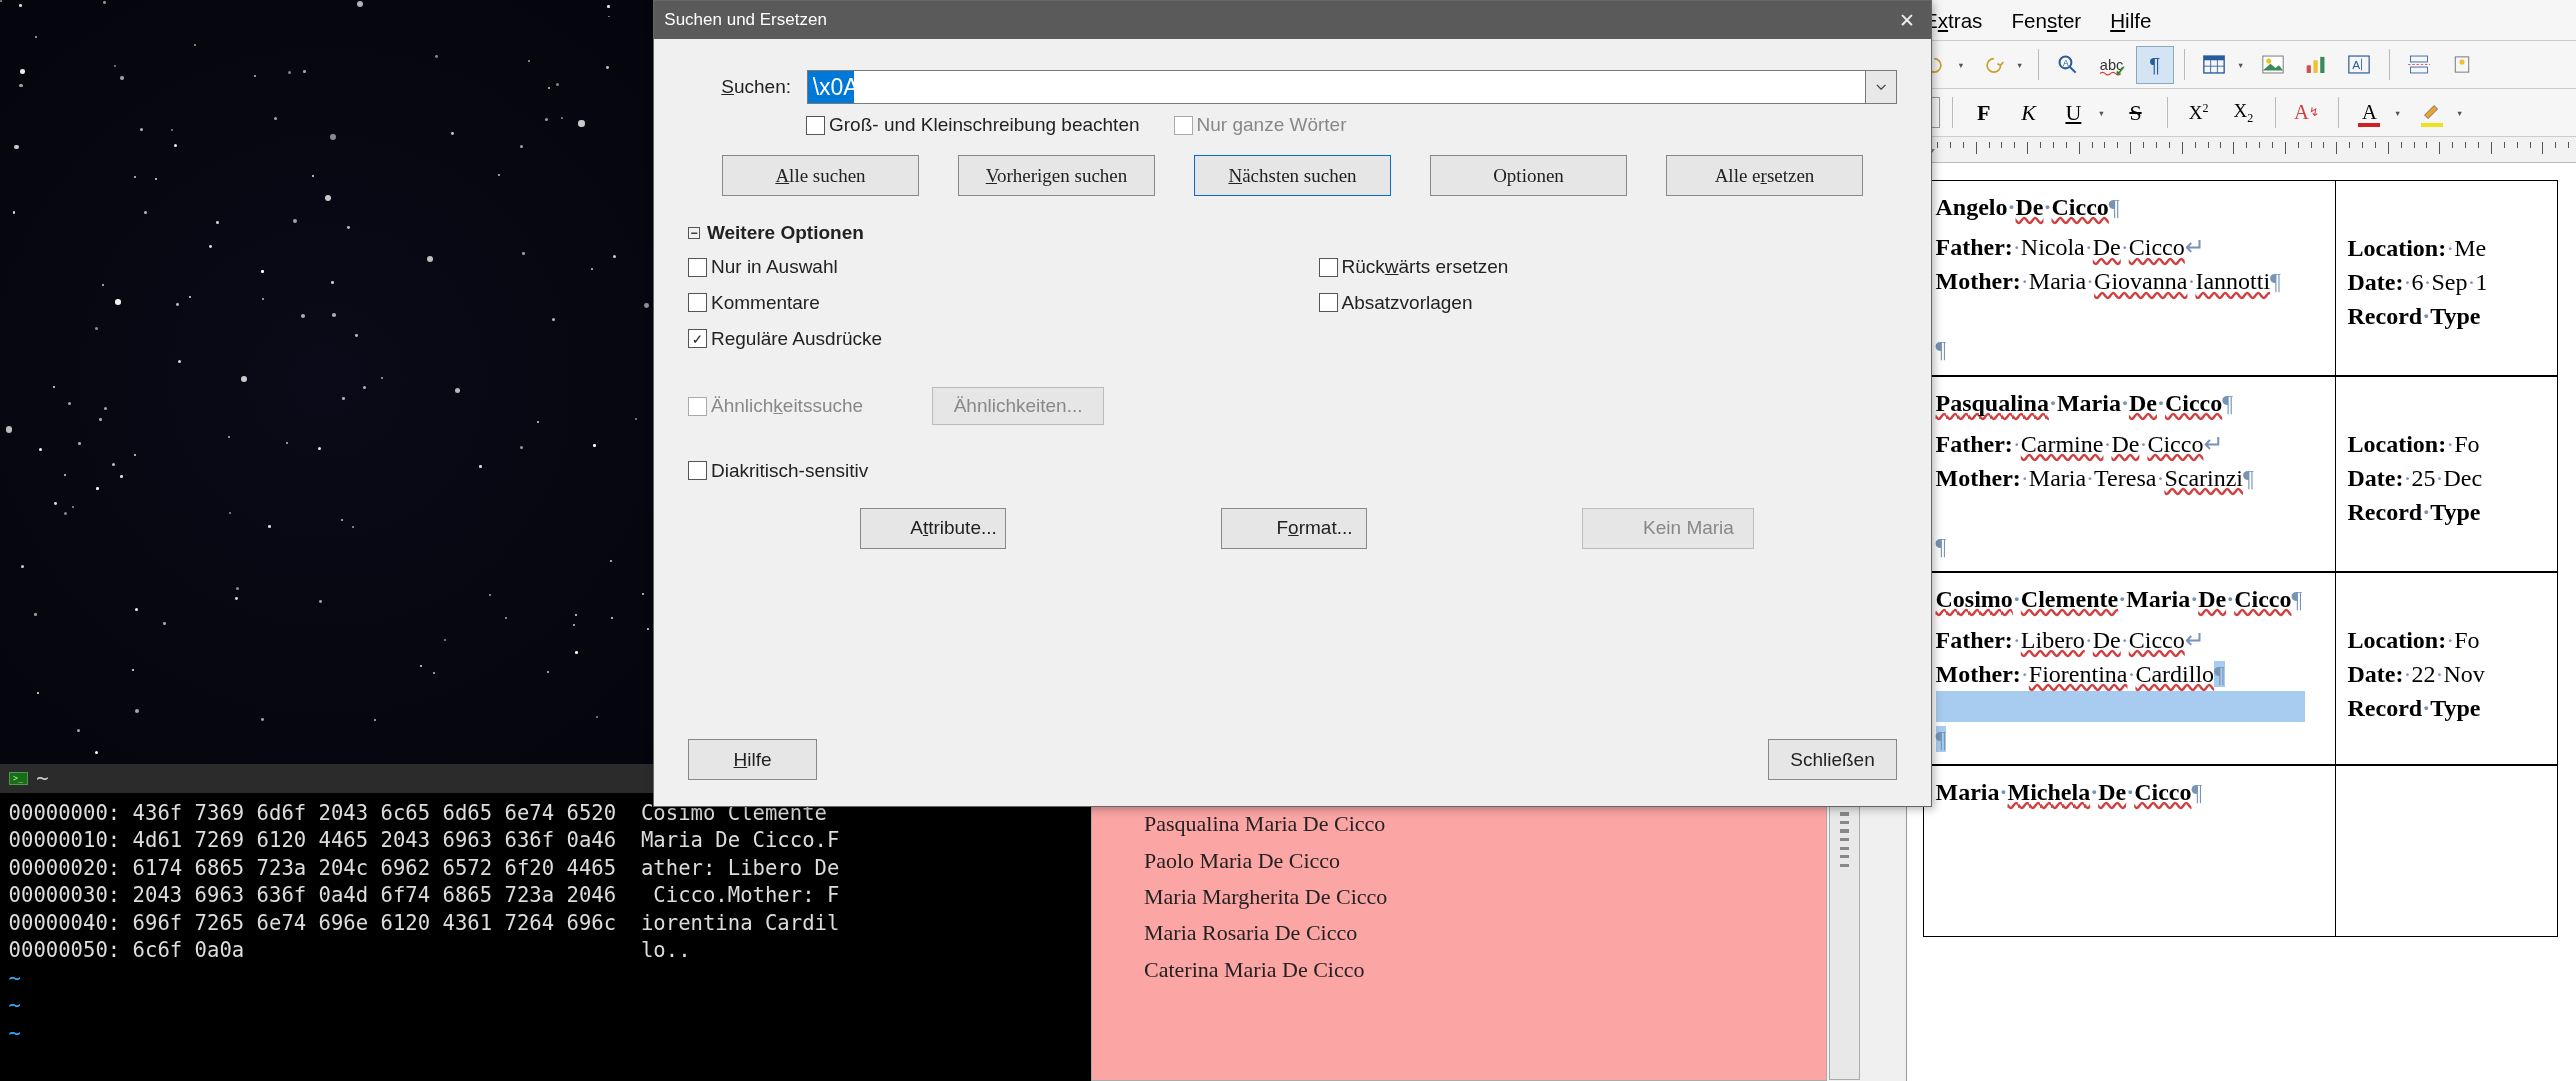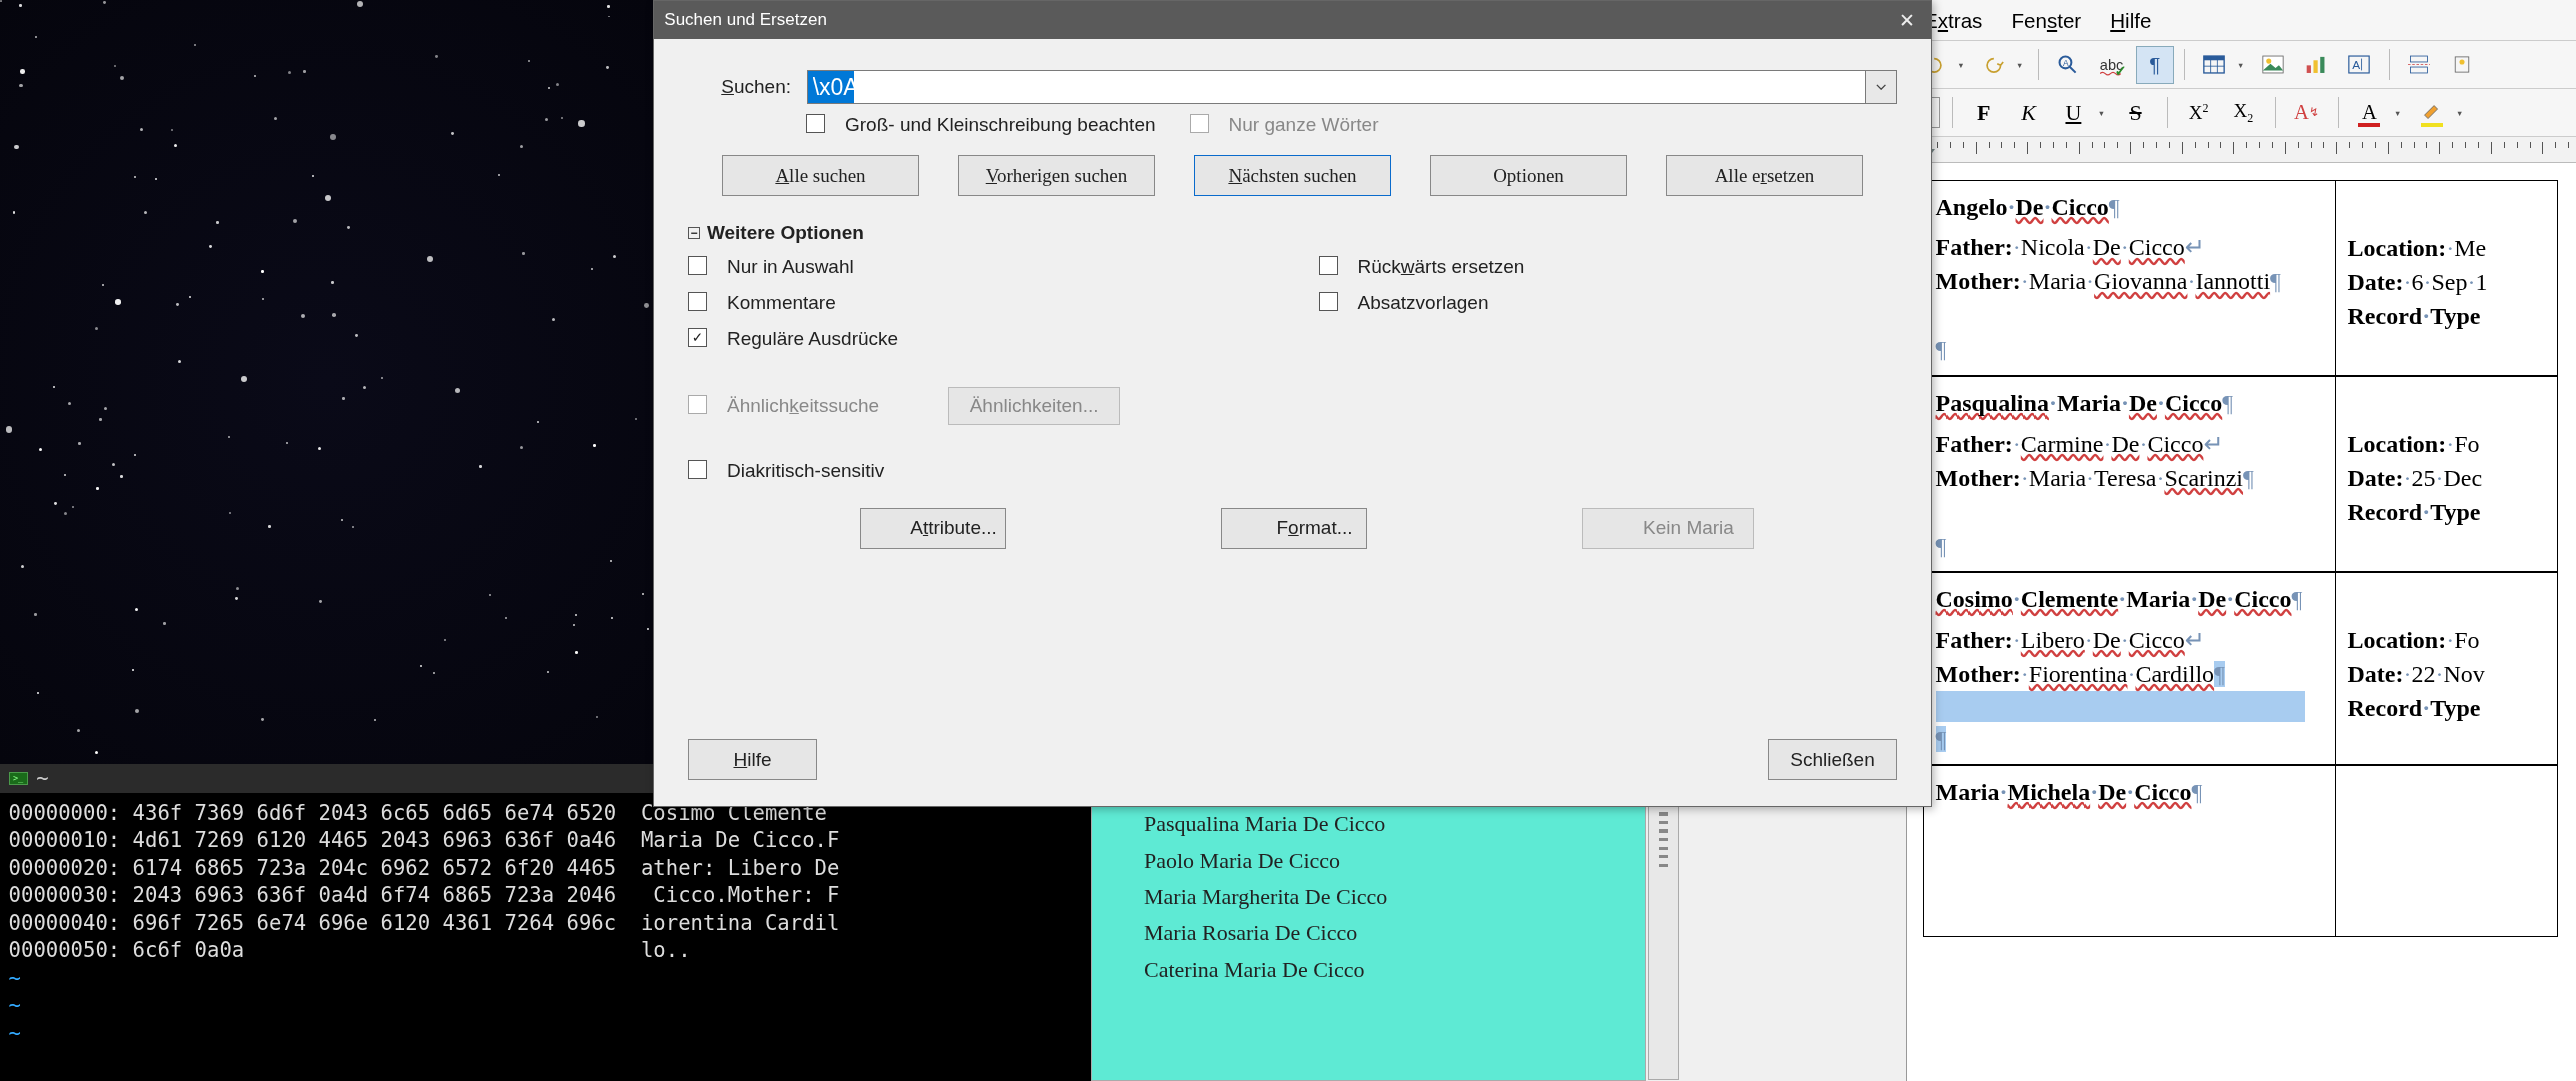--- a/index.html
+++ b/index.html
@@ -26,39 +26,39 @@
   .dlg-body { padding: 31px 34px 17px 34px; font-size: 19px; color: #222; }
   .row { display: flex; align-items: center; margin-bottom: 10.3px; }
   .row .lbl { width: 103px; text-align: right; margin-right: 15.5px; font-size: 19px; }
   .row .lbl u { text-decoration: underline; }
   .combo { flex: 1; display: flex; }
   .combo input { flex: 1; height: 34px; border: 0.9px solid #7a7a7a; padding: 0 6.9px; font-size: 23px; background: #fff; }
   .combo input.sel { background: #fff; }
   .combo input.sel::selection { background: #0078d7; color: #fff; }
   .combo .dd { width: 31px; height: 34px; border: 0.9px solid #7a7a7a; border-left: none; background: #e8e8e8; display: flex; align-items: center; justify-content: center; }
   .chkrow { margin-left: 118px; display: flex; gap: 34px; margin-bottom: 19px; }
-  .chk { display: flex; gap: 20px; }
+  .chk { display: flex; align-items: center; gap: 4px; }
   .chk .box { width: 19px; height: 19px; border: 0.9px solid #555; background: #fff; display: flex; align-items: center; justify-content: center; font-size: 13.7px; color: #222; }
   .chk.disabled { color: #888; }
   .chk.disabled .box { border-color: #aaa; }
   .btnrow { margin-left: 34px; display: flex; gap: 39px; margin-top: 17px; margin-bottom: 26px; font-family: Liberation Serif, serif; }
   .btn { min-width: 197px; height: 41px; background: #e6e6e6; border: 0.9px solid #888; font-size: 19px; display: flex; align-items: center; justify-content: center; cursor: pointer; }
   .btn.primary { border: 1.7px solid #0a6bcc; }
   .btn.disabled { color: #888; border-color: #bbb; }
   .opt-header { display: flex; align-items: center; gap: 6.9px; font-weight: bold; margin: 15.5px 0 12px 0; font-size: 19px; }
   .opt-header .twisty { width: 12px; height: 12px; border: 0.9px solid #555; display:flex; align-items:center; justify-content:center; font-size:12px; line-height:10.3px; }
   .opt-cols { display: flex; }
   .opt-col { flex: 1; display: flex; flex-direction: column; gap: 13.7px; }
   .mid-btns { margin-left: 172px; display: flex; gap: 215px; margin-top: 26px; }
   .mid-btns .btn { min-width: 155px; padding-left: 41px; }
   .dlg-footer { position: absolute; bottom: 26px; left: 34px; right: 34px; display: flex; justify-content: space-between; }
   .dlg-footer .btn { min-width: 129px; }
   
   
-  .doc-center { position: absolute; left: 1091px; top: 805px; width: 555px; height: 276px; background: #5eead4; border: 0.9px solid #aaa; }
+  .doc-center { position: absolute; left: 1091px; top: 805px; width: 736px; height: 276px; background: #fca5a5; border: 0.9px solid #aaa; }
   .doc-center .name { font-family: "Times New Roman", serif; font-size: 22px; color: #222; padding: 5.2px 52px; }
   
   .vslider { position: absolute; right: -34px; top: 0; width: 31px; height: 100%; background: #e8e8e8; border: 0.9px solid #aaa; }
   .vslider .dot { width: 8.6px; height: 3.4px; background: #888; margin: 5.2px auto; }
   
   
   .writer { position: absolute; left: 1906px; top: 0; width: 790px; height: 1081px; background: #fff; border-left: 0.9px solid #999; font-size: 20.6px; }
   .writer-title-strip { position: absolute; left: 1091px; top: 0; width: 816px; height: 12px; background: #c7d8ee; color: #3a66a8; font-size: 12px; overflow:hidden; padding-left:26px; }
   .writer-menubar { height: 41px; background: #f6f6f6; display: flex; gap: 29px; padding: 8.6px 17px; font-size: 20.6px; border-bottom: 0.9px solid #ccc; }
   .writer-menubar span u { text-decoration: underline; }

